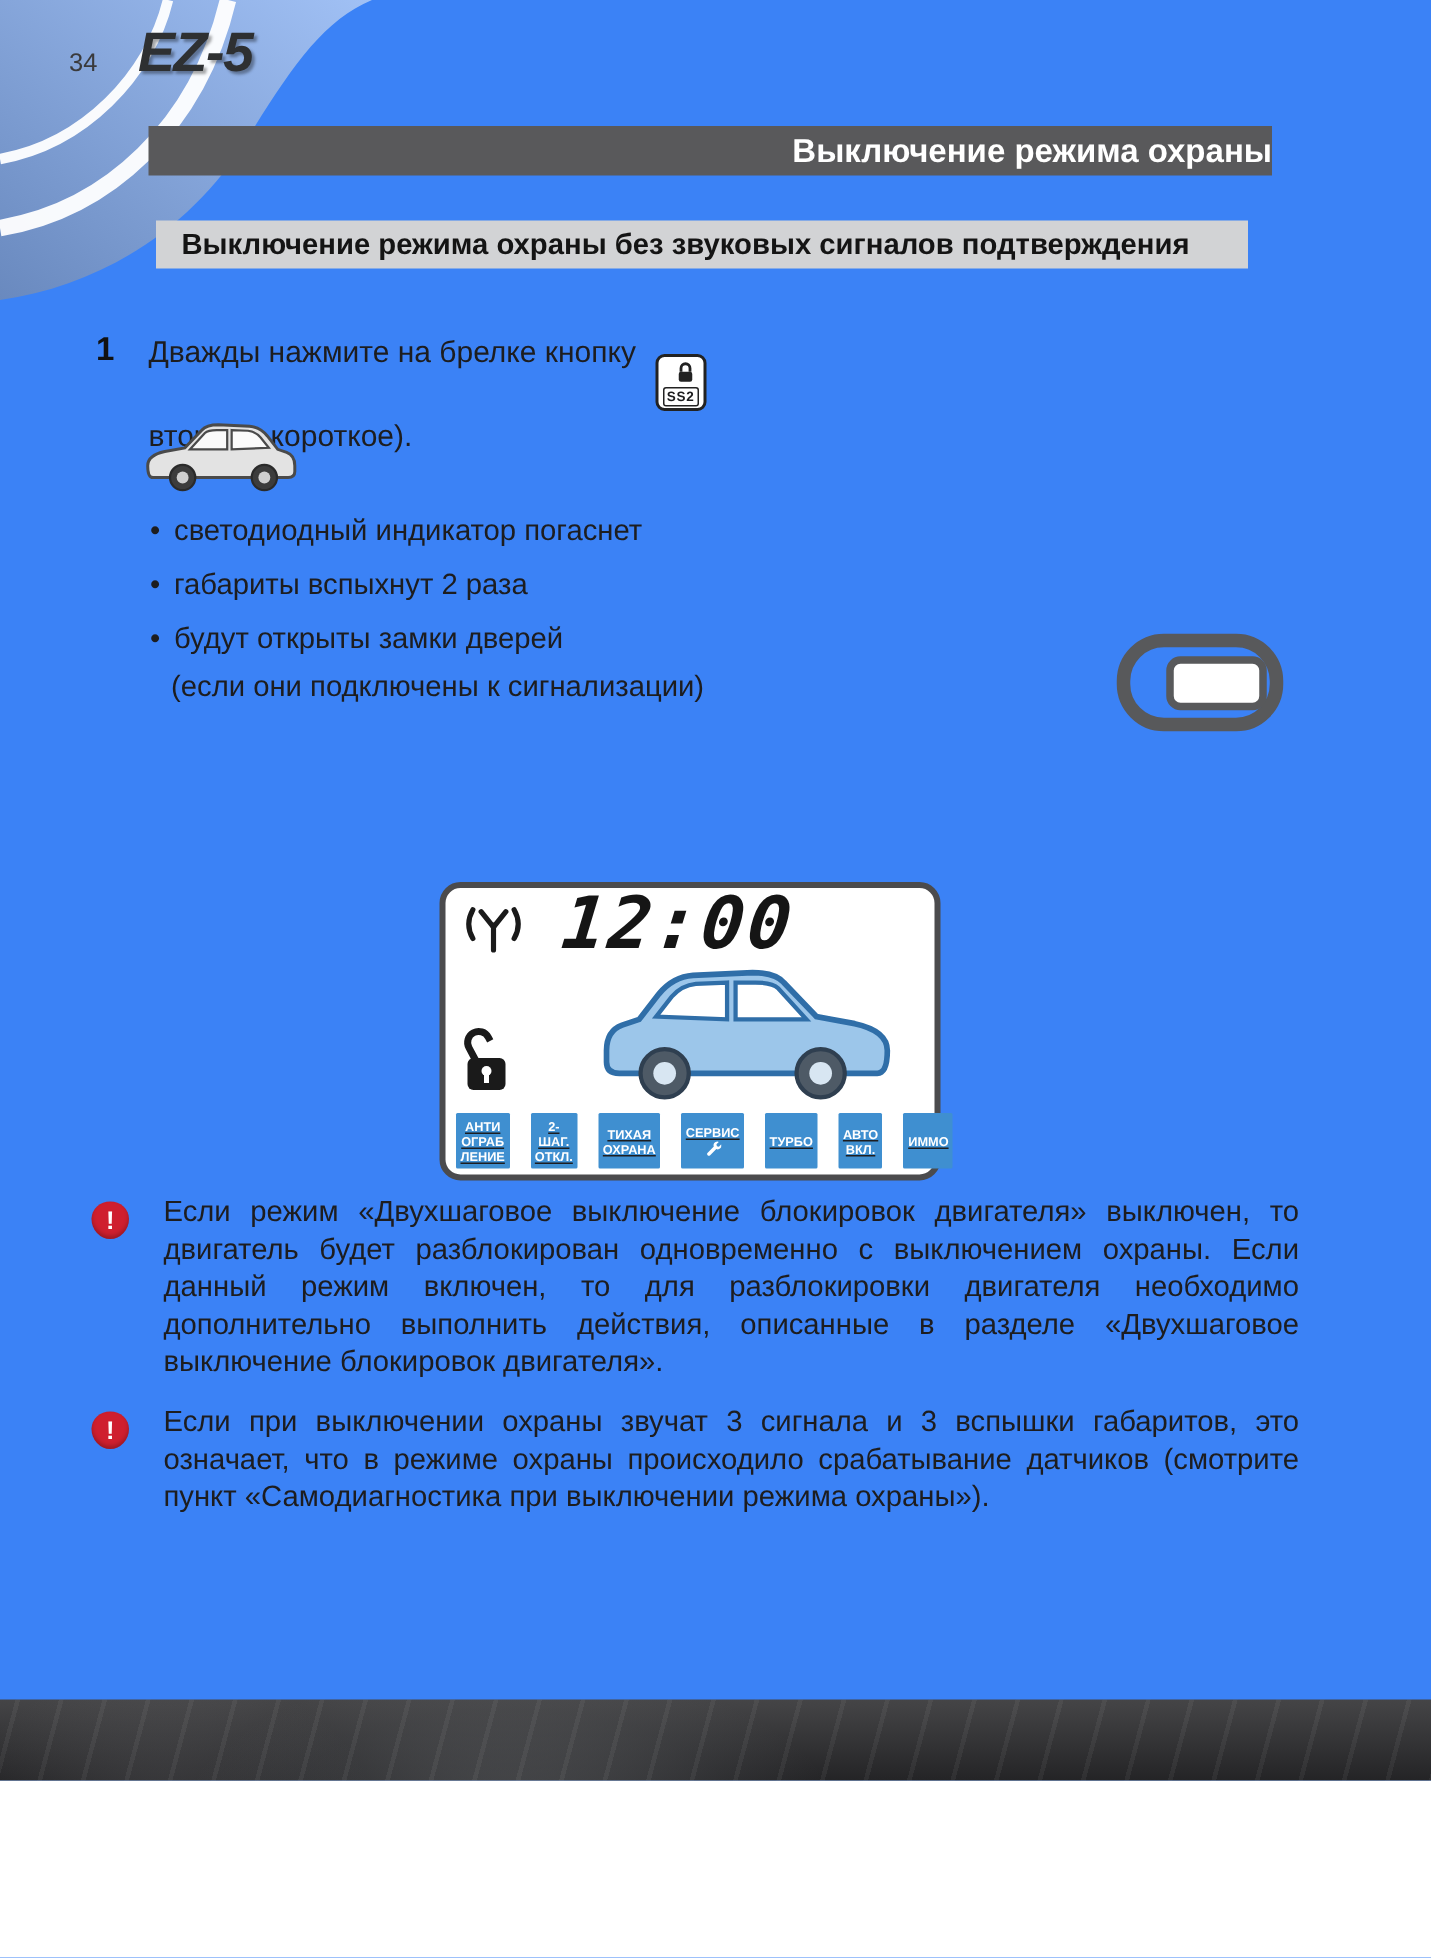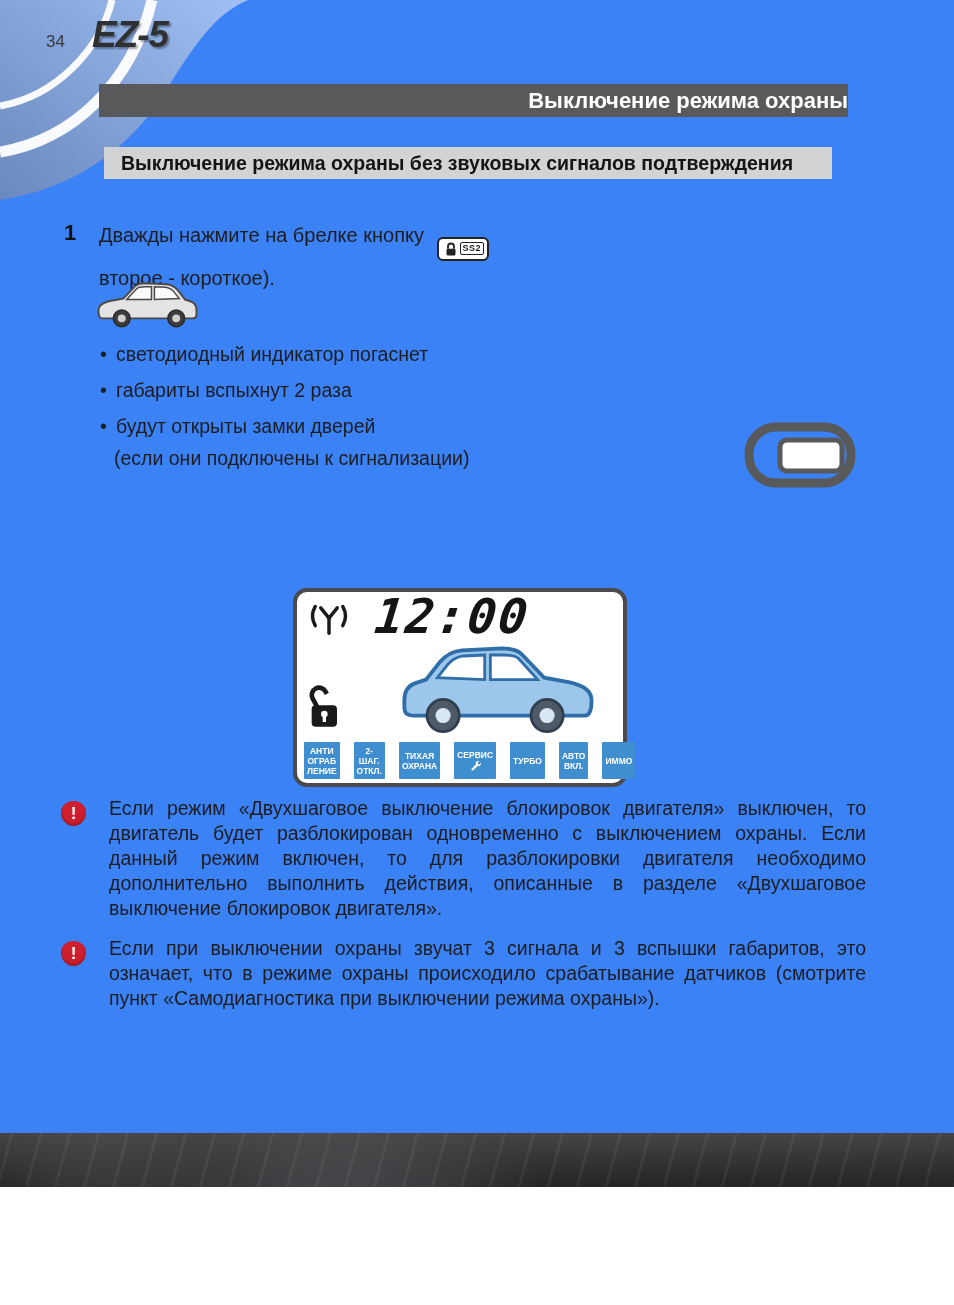--- a/index.html
+++ b/index.html
@@ -16,21 +16,21 @@
 
   .header-banner { position:absolute; left:99px; top:84px; width:749px; height:33px; background:#59595b;
     color:#fff; font-size:22px; font-weight:bold; display:flex; align-items:center; justify-content:flex-end;
     padding-right:0; }
   .sub-banner { position:absolute; left:104px; top:147px; width:728px; height:32px; background:#d2d3d5;
     color:#141414; font-size:19.5px; font-weight:bold; display:flex; align-items:center; padding-left:17px; }
 
   .step-number { position:absolute; left:64px; top:220px; font-size:22px; font-weight:bold; color:#111; }
   .step-text { position:absolute; left:99px; top:218px; width:710px; font-size:20px; line-height:34px; color:#1d1d1f; }
 
-  .ss2-icon { display:inline-flex; flex-direction:row; align-items:flex-start; border:2px solid #222;
+  .ss2-icon { display:inline-flex; flex-direction:column; align-items:flex-end; border:2px solid #222;
     border-radius:6px; background:#fff; padding:2px 3px 1px; margin:0 7px; vertical-align:-16px; }
   .ss2-label { font-size:9px; font-weight:bold; border:1.5px solid #222; border-radius:2px; padding:0 2px;
     margin-top:1px; letter-spacing:.5px; line-height:11px; }
 
   .car-gray { position:absolute; left:96px; top:276px; width:104px; height:58px; }
 
   .bullets { position:absolute; left:100px; top:336px; width:620px; font-size:19.5px; }
   .bullet-row { line-height:36px; padding-left:16px; position:relative; }
   .bullet-row::before { content:"•"; position:absolute; left:0; top:0; }
   .bullet-note { position:absolute; left:114px; top:440px; font-size:19.5px; line-height:36px; }
@@ -42,21 +42,21 @@
 
   
   .lcd { position:absolute; left:293px; top:588px; width:334px; height:199px; background:#fff;
     border:4px solid #4b4b4d; border-radius:14px; }
   .lcd-antenna { position:absolute; left:10px; top:8px; }
   .lcd-time { position:absolute; left:78px; top:-4px; font-family:"DejaVu Sans Mono", monospace;
     font-weight:bold; font-style:italic; font-size:48px; letter-spacing:2px; color:#151515;
     transform:skewX(-6deg); }
   .lcd-car { position:absolute; left:98px; top:46px; width:204px; height:104px; }
   .lcd-lock { position:absolute; left:8px; top:92px; }
-  .lcd-chips { position:absolute; left:7px; right:7px; bottom:4px; height:37px; display:flex; gap:14px; }
+  .lcd-chips { position:absolute; left:7px; right:7px; bottom:4px; height:37px; display:flex; gap:14px;text-decoration:underline; }
   .chip { background:#3f8fd0; color:#fff; font-weight:bold; font-size:8.5px; line-height:10px;
     display:flex; flex-direction:column; align-items:center; justify-content:center; text-align:center;
     white-space:pre-line; padding:1px 3px; flex:1 1 auto; border-radius:1px; }
   .chip .chip-text { white-space:pre-line; }
 
   
   .warn-icon { position:absolute; width:25px; height:25px; border-radius:50% 50% 50% 50%/46% 46% 54% 54%;
     background:#cf1f2e; color:#fff; font-weight:bold; font-size:17px; display:flex; align-items:center;
     justify-content:center; box-shadow:inset 0 -2px 3px rgba(0,0,0,.25); }
   .warn-icon.n1 { left:61px; top:801px; }

